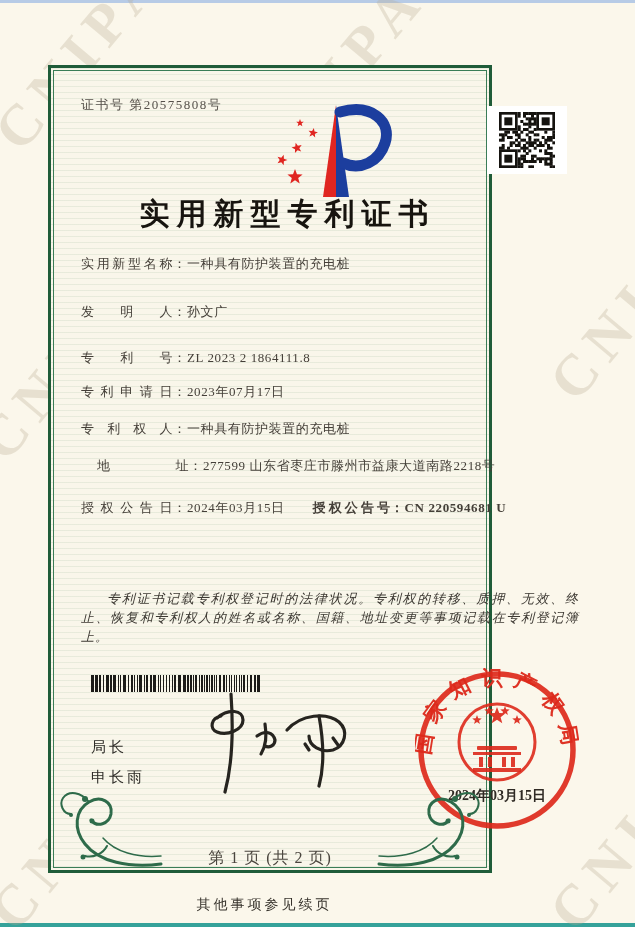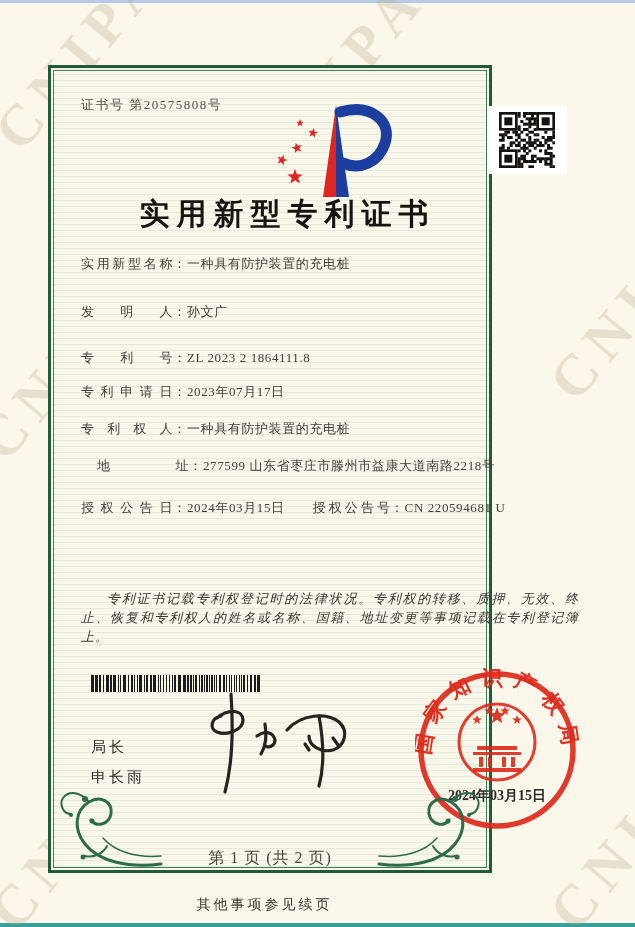--- a/index.html
+++ b/index.html
@@ -62,21 +62,21 @@
     display:flex; align-items:flex-start;
     font-size:13px; color:#443f38; letter-spacing:0.6px; line-height:1.45;
   }
   .lbl {
     display:inline-block; width:92px; flex:0 0 92px;
     text-align:justify; text-align-last:justify;
   }
   .colon { flex:0 0 14px; }
   .val { white-space:nowrap; }
   .val-multi { white-space:normal; }
-  .pair2 { display:flex; margin-left:28px; }
+  .pair2 { display:flex; margin-left:28px;font-weight:bold; }
   .pair2 .lbl { width:78px; flex:0 0 78px; }
 
   .legal {
     position:absolute; left:30px; width:498px;
     font-size:13px; line-height:19px; letter-spacing:1px;
     color:#3c3832; text-indent:2em; font-style:italic; text-align:justify;
   }
 
   .barcode { position:absolute; left:40px; top:607px; width:172px; height:17px; }
 

